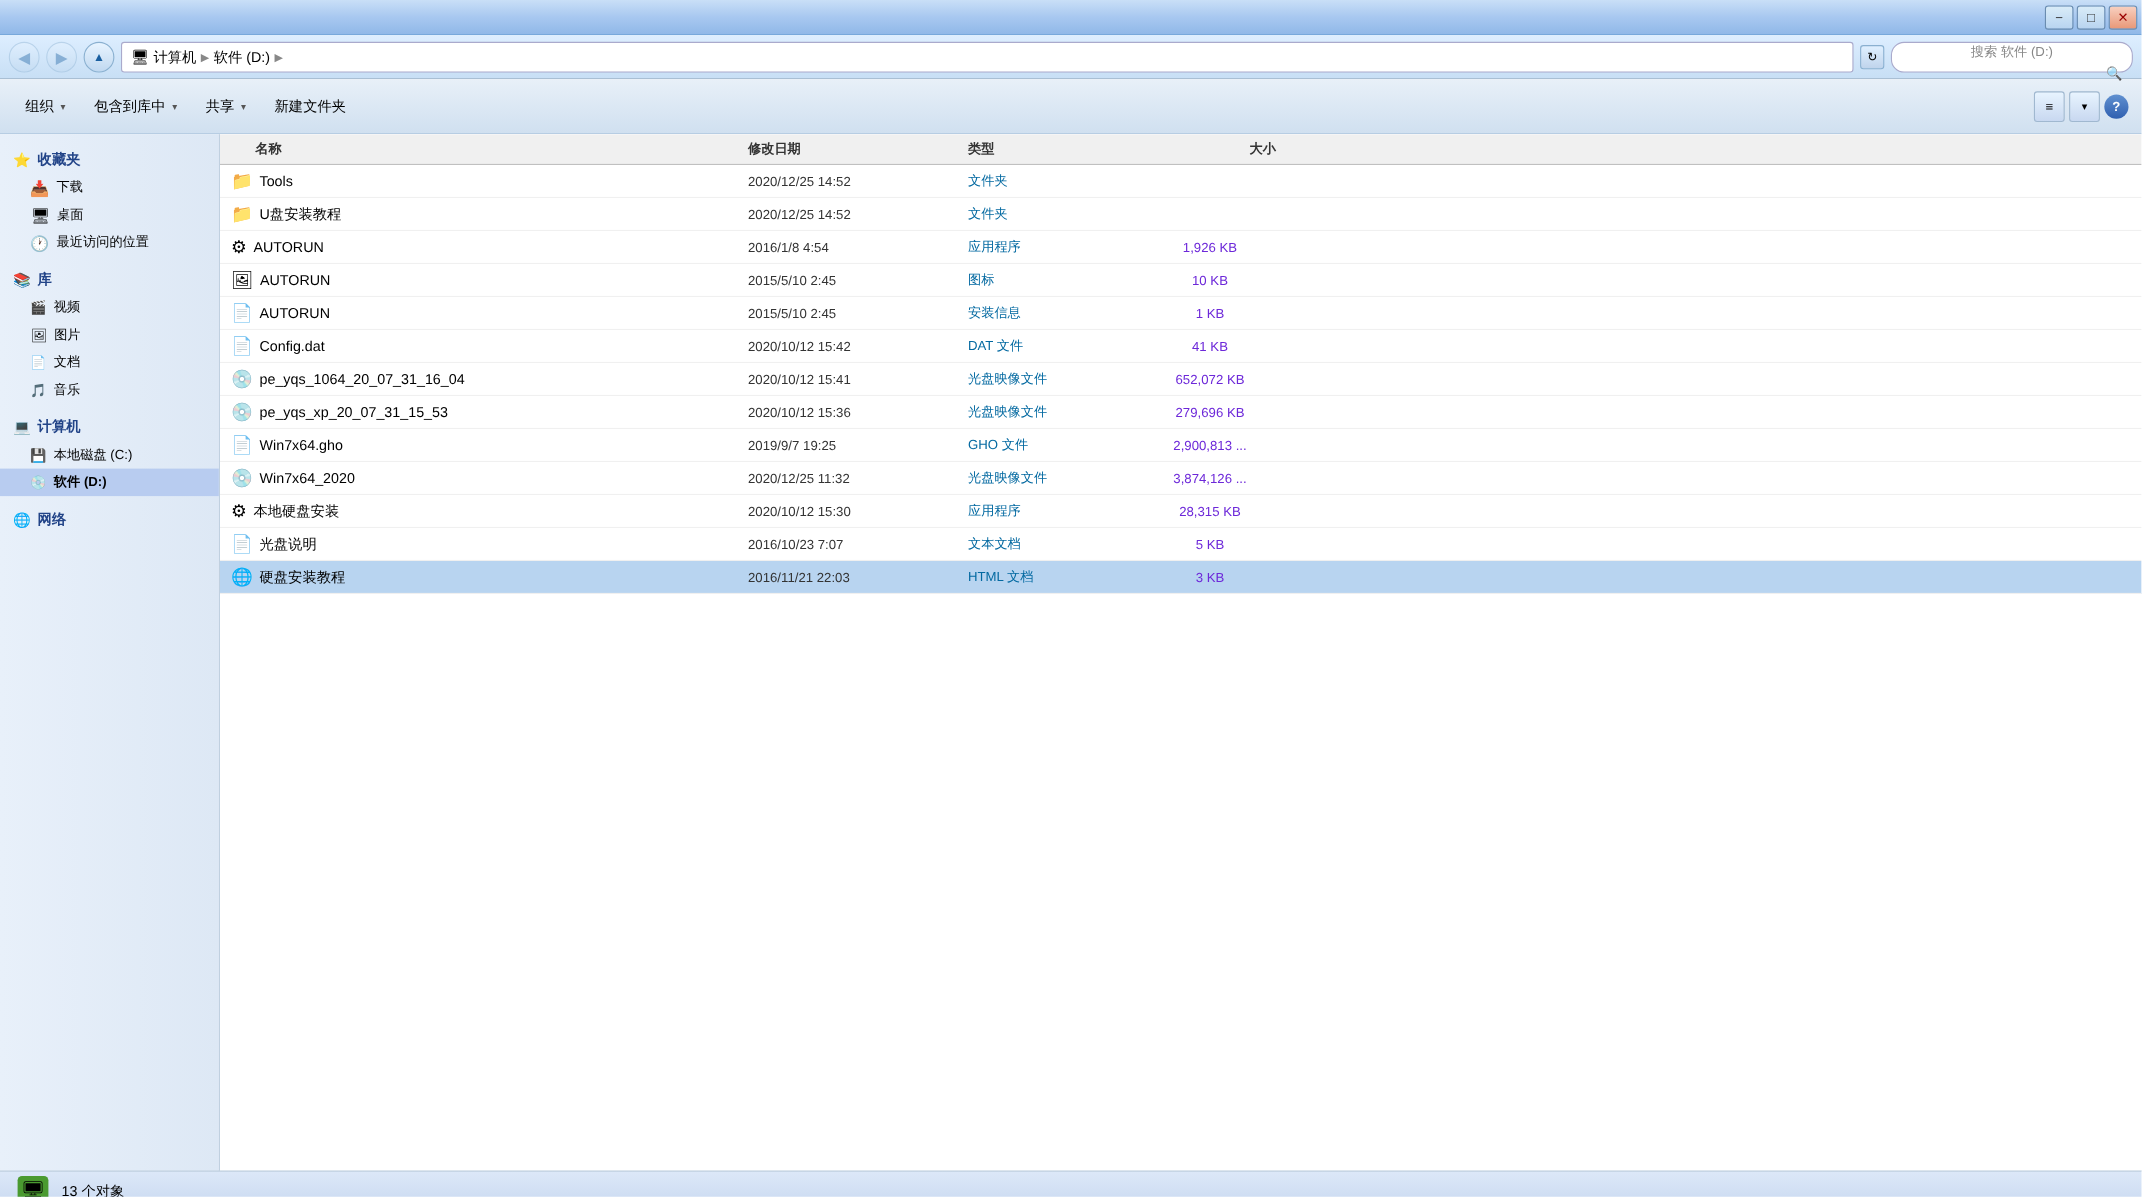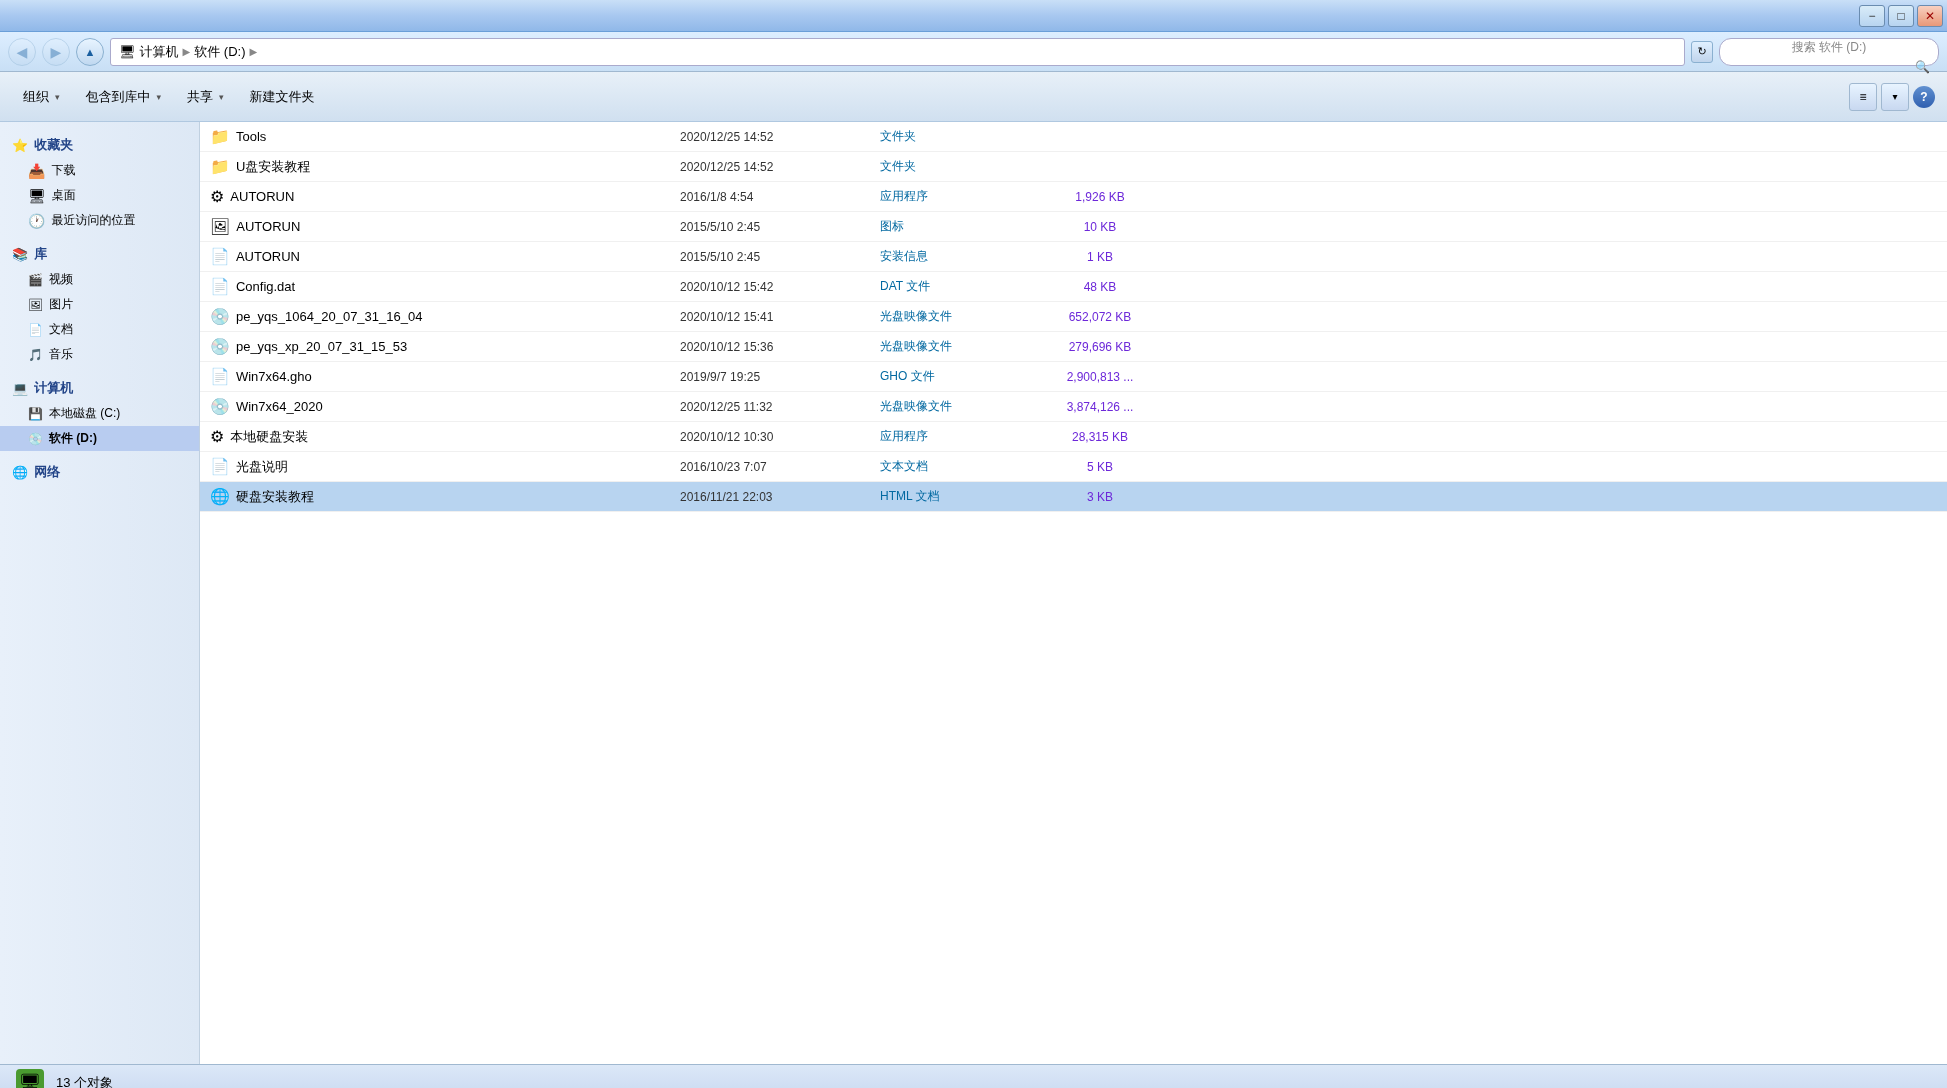--- a/index.html
+++ b/index.html
@@ -403,20 +403,26 @@
     <div class="sidebar-section">
       <div class="sidebar-header">
         <span>🌐</span>
         <span>网络</span>
       </div>
     </div>
   </div>
 
   <div class="filelist">
 
+    <div class="filelist-header">
+      <div class="col-name">名称</div>
+      <div class="col-date">修改日期</div>
+      <div class="col-type">类型</div>
+      <div class="col-size">大小</div>
+    </div>
 
     <div id="file-rows-container">
         <div class="file-row">
       <div class="file-name">
         <span class="file-icon">📁</span>
         <span>Tools</span>
       </div>
       <div class="file-date">2020/12/25 14:52</div>
       <div class="file-type">文件夹</div>
       <div class="file-size"></div>
@@ -457,21 +463,21 @@
       <div class="file-type">安装信息</div>
       <div class="file-size">1 KB</div>
     </div>
         <div class="file-row">
       <div class="file-name">
         <span class="file-icon">📄</span>
         <span>Config.dat</span>
       </div>
       <div class="file-date">2020/10/12 15:42</div>
       <div class="file-type">DAT 文件</div>
-      <div class="file-size">48 KB</div>
+      <div class="file-size">41 KB</div>
     </div>
         <div class="file-row">
       <div class="file-name">
         <span class="file-icon">💿</span>
         <span>pe_yqs_1064_20_07_31_16_04</span>
       </div>
       <div class="file-date">2020/10/12 15:41</div>
       <div class="file-type">光盘映像文件</div>
       <div class="file-size">652,072 KB</div>
     </div>
@@ -500,21 +506,21 @@
       </div>
       <div class="file-date">2020/12/25 11:32</div>
       <div class="file-type">光盘映像文件</div>
       <div class="file-size">3,874,126 ...</div>
     </div>
         <div class="file-row">
       <div class="file-name">
         <span class="file-icon">⚙</span>
         <span>本地硬盘安装</span>
       </div>
-      <div class="file-date">2020/10/12 10:30</div>
+      <div class="file-date">2020/10/12 15:30</div>
       <div class="file-type">应用程序</div>
       <div class="file-size">28,315 KB</div>
     </div>
         <div class="file-row">
       <div class="file-name">
         <span class="file-icon">📄</span>
         <span>光盘说明</span>
       </div>
       <div class="file-date">2016/10/23 7:07</div>
       <div class="file-type">文本文档</div>

